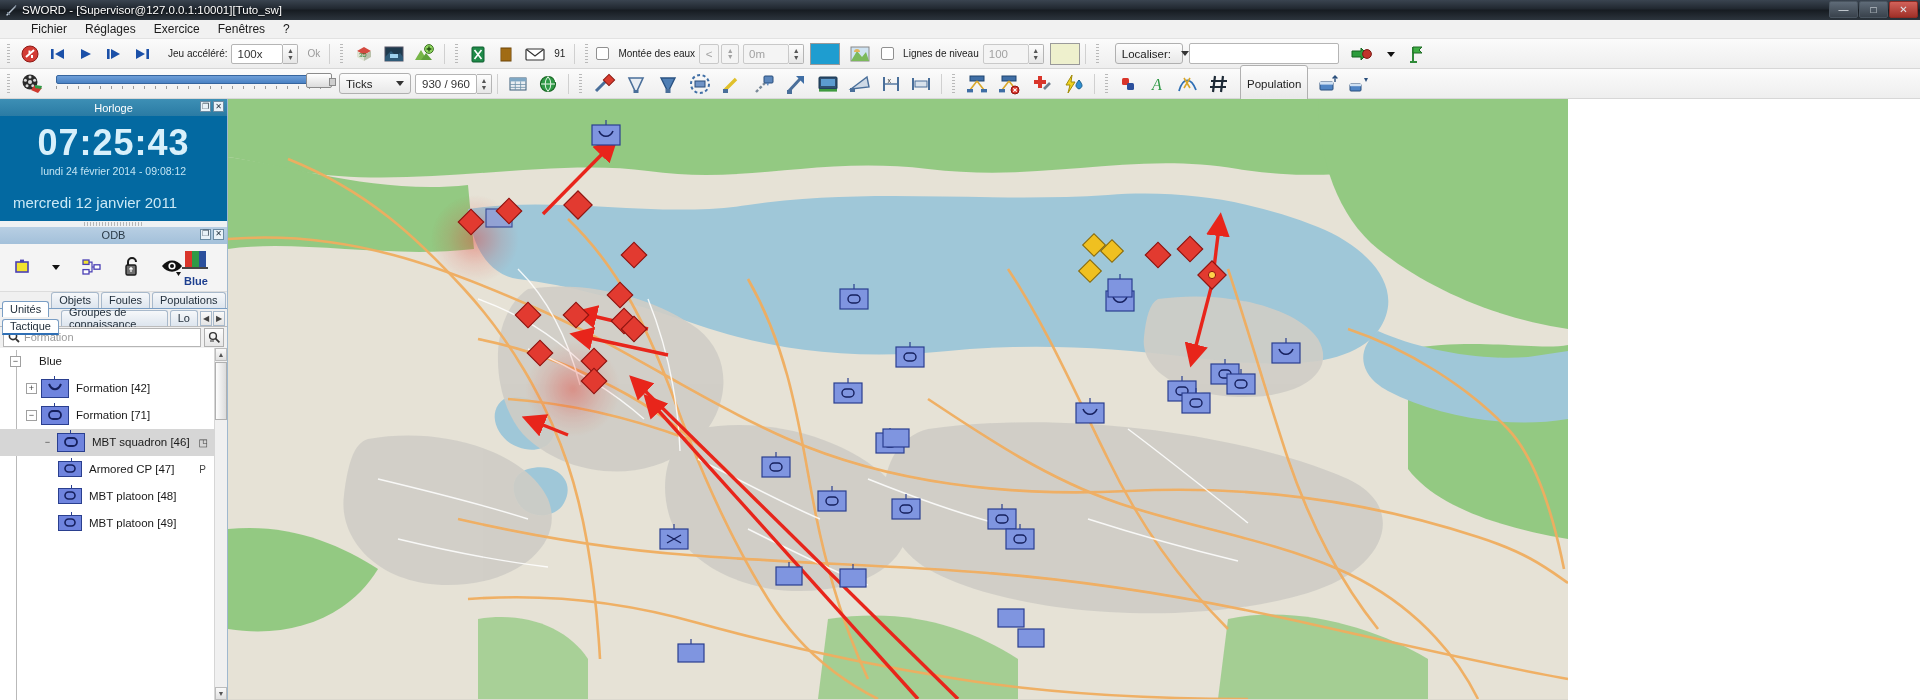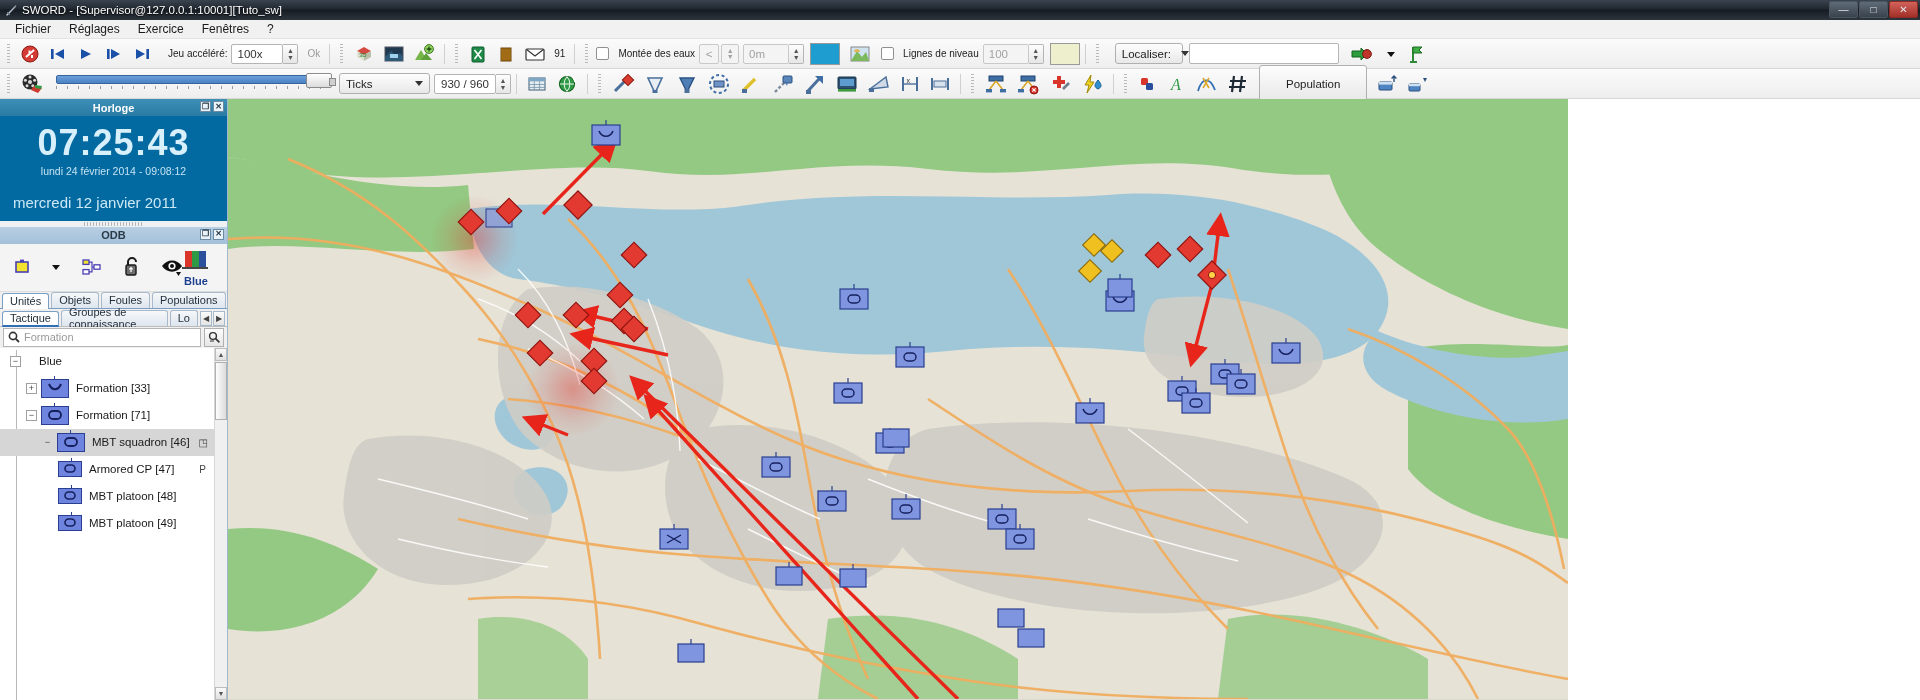--- a/index.html
+++ b/index.html
@@ -26,21 +26,21 @@
   .win-btn {
     width:29px; height:17px; border:1px solid #4a5560; border-radius:2px;
     background:linear-gradient(to bottom,#5f6b78,#39424c);
     display:flex; align-items:center; justify-content:center; color:#dfe5ea; font-size:10px;
   }
   .win-btn.close { background:linear-gradient(to bottom,#d2625a,#a03028); border-color:#8f2b24; }
 
   
   .menubar {
     height:19px; flex:0 0 19px; background:#f1f1f1; display:flex; align-items:center;
-    padding-left:6px; border-bottom:1px solid #e2e2e2; font-size:12px;
+    padding-left:22px; border-bottom:1px solid #e2e2e2; font-size:12px;
   }
   .menubar .mi { padding:2px 9px; cursor:default; color:#1a1a1a; }
 
   
   .toolbar {
     background: linear-gradient(to bottom,#fbfbfb,#eeeeee);
     display:flex; align-items:center; border-bottom:1px solid #d7d7d7;
     padding:0 2px;
   }
   .tb1 { height:30px; flex:0 0 30px; }
@@ -74,21 +74,21 @@
   .combobox {
     height:21px; border:1px solid #b0b0b0; border-radius:3px;
     background:linear-gradient(to bottom,#fdfdfd,#e8e8e8);
     display:flex; align-items:center; padding:0 6px; font-size:11.5px; gap:10px; color:#222;
   }
   .combobox .caret { width:0;height:0;border-left:4px solid transparent;border-right:4px solid transparent;border-top:5px solid #333; }
 
   .pushbtn {
     height:37px; border:1px solid #b0b0b0; border-radius:3px;
     background:linear-gradient(to bottom,#fdfdfd,#e8e8e8);
-    display:flex; align-items:center; justify-content:center; padding:0 26px; font-size:11.5px; color:#222;
+    display:flex; align-items:center; justify-content:center; padding:0 6px; font-size:11.5px; color:#222;
   }
 
   .chk { width:13px;height:13px;border:1px solid #909090;background:#fff;border-radius:2px;margin-right:5px; }
 
   .swatch { width:30px;height:22px;border:1px solid #9a9a9a; }
 
   .slider-wrap { display:flex; flex-direction:column; justify-content:center; width:265px; margin-left:6px; }
   .slider-track { height:9px; background:linear-gradient(to bottom,#6f9fd8,#4a82c4); border:1px solid #36659e; border-radius:2px; position:relative; }
   .slider-handle {
     position:absolute; right:-12px; top:-3px; width:26px; height:15px;
@@ -100,21 +100,20 @@
 
   
   .body { flex:1 1 auto; display:flex; min-height:0; }
 
   
   .sidebar { width:228px; flex:0 0 228px; background:#f0f0f0; display:flex; flex-direction:column; border-right:1px solid #9fb8cf; }
   .panel-title {
     height:17px; flex:0 0 17px; display:flex; align-items:center; justify-content:center; position:relative;
     color:#ffffff; font-size:11px;
     background:linear-gradient(to bottom,#3d8fb5,#2a7ba4);
-    font-weight:bold;
   }
   .panel-title.light { background:linear-gradient(to bottom,#b8cfe3,#a3c0da); color:#2a3a47; }
   .panel-title .pbtns { position:absolute; right:3px; top:2px; display:flex; gap:2px; }
   .pbtn { width:11px;height:11px;border:1px solid #6a8ba3;background:#e9f2f8;display:flex;align-items:center;justify-content:center;font-size:8px;color:#2a3a47;line-height:1;}
 
   .clock-panel { background:#0369a1; color:#cfeaf6; padding:8px 0 10px; flex:0 0 auto; }
   .clock-time { font-size:36px; font-weight:bold; text-align:center; letter-spacing:1px; color:#d8f0fb; line-height:1.05; }
   .clock-sub { font-size:10.5px; text-align:center; margin-top:3px; color:#c2e4f3; }
   .clock-sub2 { font-size:15px; text-align:left; margin-top:17px; color:#cbe9f6;margin-left:13px; }
   .splitter { height:6px; background:#eef1f3; display:flex; align-items:center; justify-content:center; }
@@ -123,21 +122,21 @@
   .odb-tools { height:48px; flex:0 0 48px; background:#f4f4f4; display:flex; align-items:center; padding:0 8px; gap:10px; position:relative; border-bottom:1px solid #dcdcdc;}
   .odb-blue { position:absolute; right:14px; top:4px; text-align:center; }
   .odb-blue .lbltxt { font-size:11px; font-weight:bold; color:#1d3f8f; margin-top:-2px; }
 
   .tabs { display:flex; align-items:flex-end; height:17px; flex:0 0 17px; padding-left:2px; background:#f0f0f0; border-bottom:1px solid #7a9ec4; }
   .tab {
     height:16px; padding:0 7px; font-size:11px; display:flex; align-items:center;
     border:1px solid #a8b9cb; border-bottom:none; border-radius:3px 3px 0 0; margin-right:2px;
     background:linear-gradient(to bottom,#f6f8fa,#dde5ee); color:#23303c;
   }
-  .tab.active { background:#ffffff; border-color:#7a9ec4; position:relative; top:1px; }
+  .tab.active { background:#ffffff; border-color:#7a9ec4; position:relative; top:9px; }
   .tabs2 { display:flex; align-items:flex-end; height:18px; flex:0 0 18px; padding-left:2px; background:#f0f0f0; border-bottom:1px solid #bcbcbc; }
   .tabs2 .tab.active { border-bottom:2px solid #2f6fb5; }
   .tabnav { margin-left:auto; display:flex; gap:1px; padding-right:2px; }
   .tabnav div { width:12px;height:15px;border:1px solid #a8b9cb;background:linear-gradient(to bottom,#fafafa,#e4e4e4);font-size:8px;display:flex;align-items:center;justify-content:center;color:#444;}
 
   .searchrow { height:21px; flex:0 0 21px; display:flex; align-items:center; padding:2px 3px; gap:3px; background:#f0f0f0;}
   .searchbox { flex:1; height:19px; border:1px solid #b5b5b5; background:#fff; display:flex; align-items:center; padding:0 4px; gap:4px; }
   .searchbox .ph { color:#9a9a9a; font-size:11px; }
   .searchbtn { width:20px;height:19px;border:1px solid #b0b0b0;background:linear-gradient(to bottom,#fdfdfd,#e6e6e6);display:flex;align-items:center;justify-content:center;}
 
@@ -370,21 +369,21 @@
           <path d="M15 12 l7 1 l-1 3 l-6 -1 Z" fill="#2f9a46"></path>
         </svg>
     </div>
     <div class="slider-wrap">
       <div class="slider-track">
         <div class="slider-handle"></div>
       </div>
       <div class="slider-ticks"></div>
     </div>
 
-    <div class="combobox" style="width:91px;margin-left:18px;justify-content:space-between">
+    <div class="combobox" style="width:72px;margin-left:18px;justify-content:space-between">
       <span>Ticks</span>
       <span class="caret"></span>
     </div>
     <div style="display:flex;margin-left:4px">
       <div class="txtfield" style="width:62px;justify-content:center">930 / 960</div>
       <div class="spin">
           <i>▲</i>
           <i>▼</i>
         </div>
     </div>
@@ -673,21 +672,21 @@
             <span style="margin-left:14px">Blue</span>
           </div>
 
           <div class="trow" style="padding-left:26px">
             <span class="tog">+</span>
             <span class="unitbox">
               <svg width="26" height="17" viewBox="0 0 26 17" style="display:block">
                   <path d="M7 4 C10 11, 16 11, 19 4" fill="none" stroke="#16205e" stroke-width="2"></path>
                 </svg>
             </span>
-            <span>Formation [33]</span>
+            <span>Formation [42]</span>
           </div>
 
           <div class="trow" style="padding-left:26px">
             <span class="tog">−</span>
             <span class="unitbox">
               <svg width="26" height="17" viewBox="0 0 26 17" style="display:block">
                   <rect x="7" y="4" width="12" height="8" rx="4" fill="none" stroke="#16205e" stroke-width="1.8"></rect>
                 </svg>
             </span>
             <span>Formation [71]</span>

